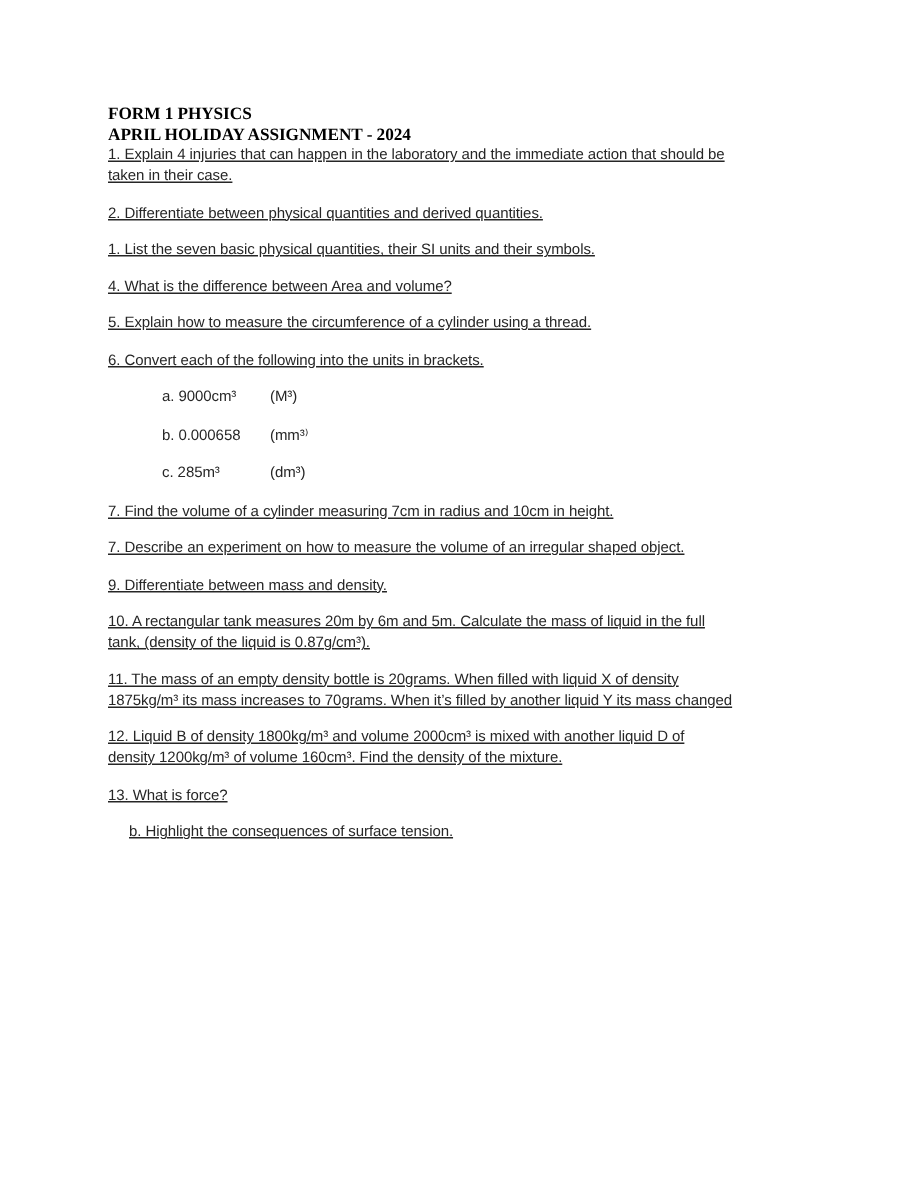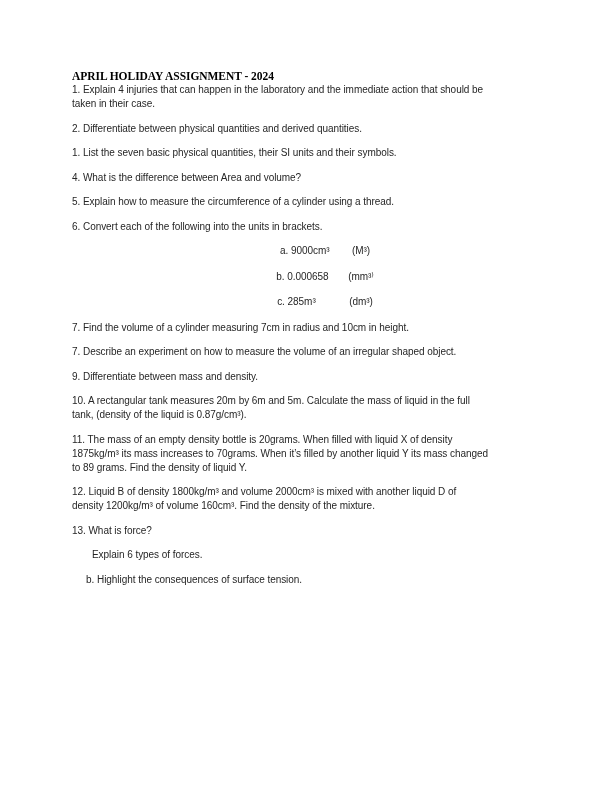--- a/index.html
+++ b/index.html
@@ -29,41 +29,42 @@
     font-weight: bold;
     font-size: 11.5px;
     line-height: 14px;
     color: #000000;
   }
   .para {
     margin: 0 0 10.5px 0;
   }
   .para .line {
     display: block;
+    text-decoration: underline;
   }
   .subitem {
     display: flex;
     padding-left: 36px;
     margin: 0 0 11.5px 0;
-    justify-content: center;
   }
   .subitem .sub-val {
     display: inline-block;
     width: 72px;
     flex: 0 0 72px;
   }
   .indent-sm { padding-left: 20px; }
   .indent-xs { padding-left: 14px; }
 </style>
 </head>
 <body>
 
 <div class="page">
 
   <div class="doc-header">
+    <div>FORM 1 PHYSICS</div>
     <div>APRIL HOLIDAY ASSIGNMENT - 2024</div>
   </div>
 
   <p class="para">
     <span class="line">1. Explain 4 injuries that can happen in the laboratory and the immediate action that should be</span>
     <span class="line">taken in their case.</span>
   </p>
 
   <p class="para">
     <span class="line">2. Differentiate between physical quantities and derived quantities.</span>
@@ -113,34 +114,30 @@
   </p>
 
   <p class="para">
     <span class="line">10. A rectangular tank measures 20m by 6m and 5m. Calculate the mass of liquid in the full</span>
     <span class="line">tank, (density of the liquid is 0.87g/cm³).</span>
   </p>
 
   <p class="para">
     <span class="line">11. The mass of an empty density bottle is 20grams. When filled with liquid X of density</span>
     <span class="line">1875kg/m³ its mass increases to 70grams. When it’s filled by another liquid Y its mass changed</span>
-    <span class="line">to 89 grams. Find the density of liquid Y.</span>
   </p>
 
   <p class="para">
     <span class="line">12. Liquid B of density 1800kg/m³ and volume 2000cm³ is mixed with another liquid D of</span>
     <span class="line">density 1200kg/m³ of volume 160cm³. Find the density of the mixture.</span>
   </p>
 
   <p class="para">
     <span class="line">13. What is force?</span>
   </p>
 
-  <p class="para indent-sm">
-    <span class="line">Explain 6 types of forces.</span>
-  </p>
 
 
   <p class="para indent-xs">
     <span class="line">b. Highlight the consequences of surface tension.</span>
   </p>
 
 </div>
 
 </body></html>

